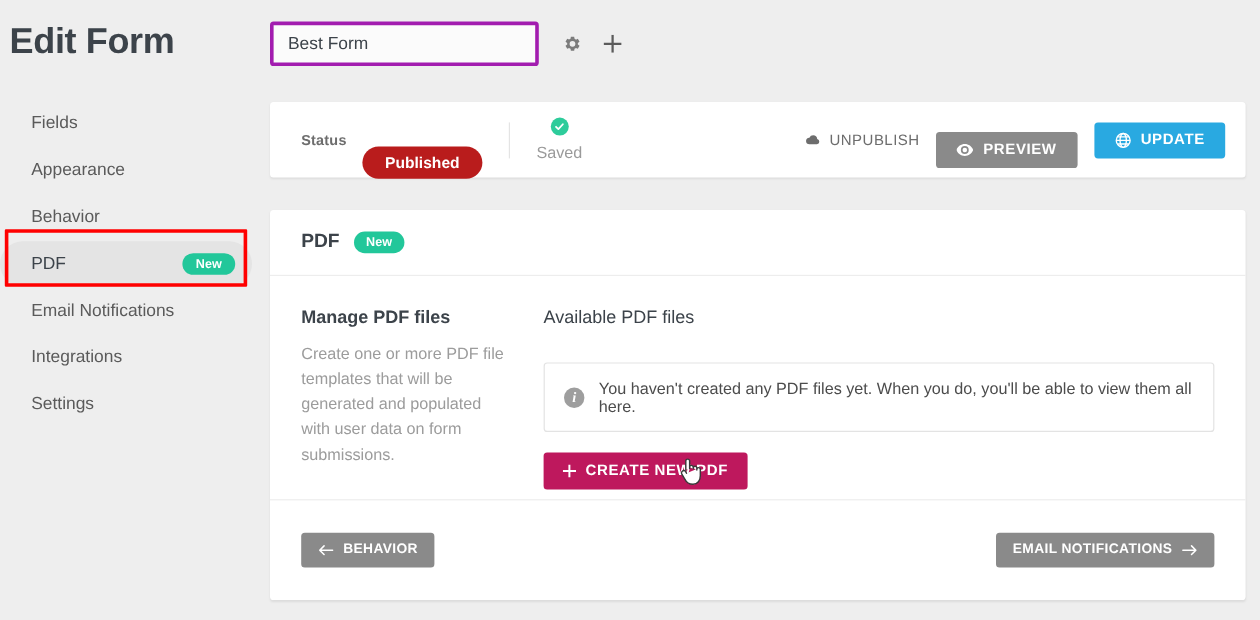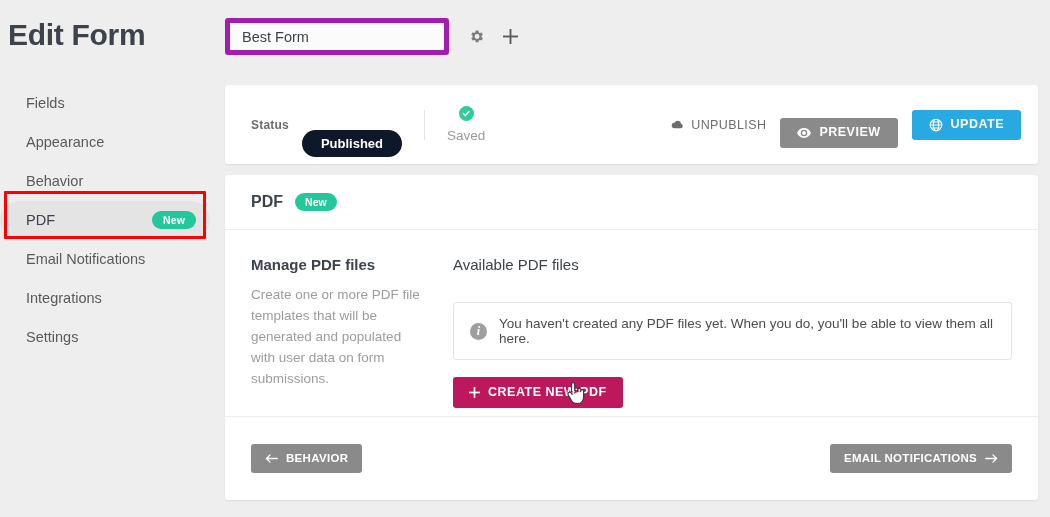--- a/index.html
+++ b/index.html
@@ -52,21 +52,21 @@
   
   .main { position: absolute; left: 225px; top: 0; right: 0; bottom: 0; }
 
   .form-title-row {
     position: absolute; left: 0; top: 18px;
     display: flex; align-items: center; gap: 0;
   }
   .form-title-input {
     width: 224px; height: 37px;
     background: #fbfbfb;
-    border: 5px solid #a21caf;
+    border: 3px solid #a21caf;
     border-radius: 3px;
     padding: 0 12px;
     font-size: 14.5px; color: #3c434a;
     font-family: "Liberation Sans", sans-serif;
     outline: none;
   }
   .icon-btn {
     width: 34px; height: 34px;
     display: flex; align-items: center; justify-content: center;
     cursor: pointer; color: #7c7c7c;
@@ -76,31 +76,31 @@
 
   .card {
     background: #ffffff;
     border-radius: 3px;
     box-shadow: 0 1px 2px rgba(0,0,0,0.08);
   }
 
   
   .status-card {
     position: absolute; left: 0; top: 85px;
-    width: 813px; height: 79px;
+    width: 813px; height: 63px;
     display: flex; align-items: center;
     padding: 0 17px 0 26px;
   }
   .status-label {
     font-size: 12px; font-weight: bold; color: #6d6d6d;
     letter-spacing: 0.2px; text-transform: none;
   }
   .pill-published {
     margin-left: 13px;
-    background: #0f172a; color: #fff;
+    background: #b91c1c; color: #fff;
     font-size: 13px; font-weight: bold;
     padding: 7px 19px; border-radius: 16px;
     line-height: 1; cursor: pointer; margin-top: 37px;
   }
   .vdiv { width: 1px; height: 30px; background: #e4e4e4; margin: 0 22px; }
   .saved {
     display: flex; align-items: center; gap: 7px;
     font-size: 13.5px; color: #9a9a9a; flex-direction: column;
   }
   .check-circle {

